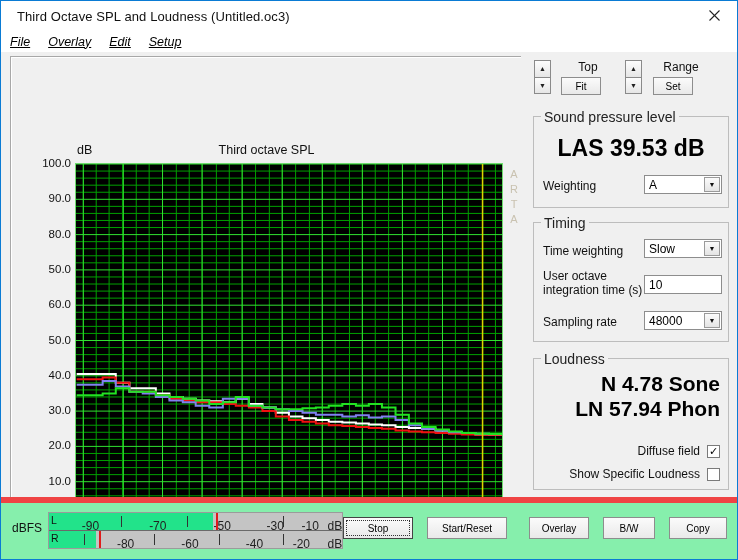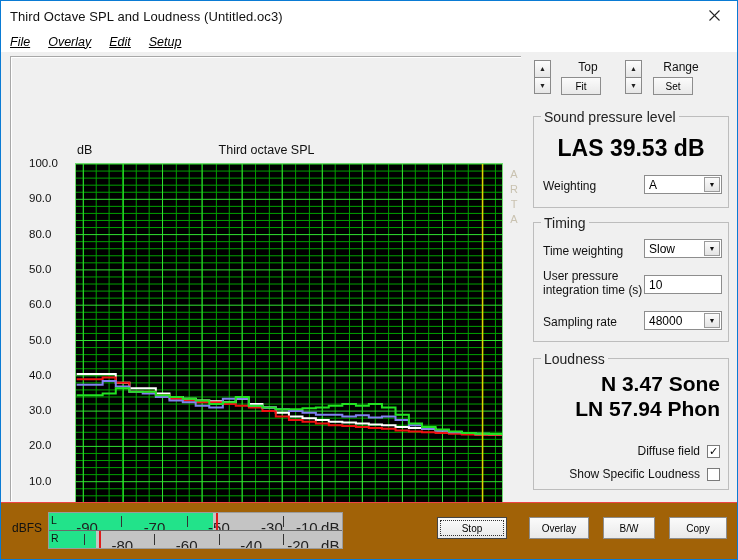--- a/index.html
+++ b/index.html
@@ -17,21 +17,21 @@
     border:1px solid #0a7bd4;
     box-sizing:border-box;
     background:#f0f0f0;
     display:flex;flex-direction:column;
   }
   
   .titlebar{
     height:30px;flex:0 0 30px;
     background:#ffffff;
     display:flex;align-items:center;
-    padding-left:9px;
+    padding-left:16px;
     position:relative;
   }
   .titlebar .ttl{font-size:13px;color:#111;letter-spacing:.1px;}
   .closebtn{
     position:absolute;right:0;top:0;width:45px;height:29px;
     display:flex;align-items:center;justify-content:center;
     font-size:14px;color:#222;background:#ffffff;
   }
   
   .menubar{
@@ -44,21 +44,21 @@
   .body{flex:1 1 auto;display:flex;position:relative;background:#f0f0f0;}
   .leftcol{
     position:absolute;left:9px;top:4px;width:511px;height:445px;
     background:#f0f0f0;
     border:1px solid #a8a8a8;
     border-right:none;border-bottom:none;
     box-shadow:inset 1px 1px 0 #fff;
     box-sizing:border-box;
   }
   .graphwrap{position:absolute;left:0;top:0;width:511px;height:445px;}
-  .ylab{position:absolute;right:0;font-size:11.5px;color:#111;width:40px;}
+  .ylab{position:absolute;right:0;text-align:right;font-size:11.5px;color:#111;width:40px;}
   .xlab{position:absolute;text-align:center;font-size:11.5px;color:#111;width:40px;}
   .plotbox{position:absolute;left:65px;top:107px;width:426px;height:353px;background:#000;}
   .plotborder{position:absolute;left:64px;top:106px;width:428px;height:355px;border:1px solid #6fdc6f;box-sizing:border-box;pointer-events:none;}
   .arta{
     position:absolute;left:496px;top:110px;width:14px;
     font-size:11px;color:#c9c2b0;line-height:15px;text-align:center;
   }
   .cursortext{position:absolute;left:63px;top:488px;font-size:12px;color:#111;}
   .freqband{position:absolute;right:12px;top:488px;font-size:12px;color:#111;}
   .charttitle{position:absolute;left:0;right:0;top:86px;text-align:center;font-size:12.5px;color:#111;}
@@ -103,31 +103,31 @@
     display:flex;align-items:center;justify-content:center;font-size:7px;color:#111;
     box-sizing:border-box;
   }
   .txtbox{border:1px solid #8d8d8d;background:#fff;height:19px;display:flex;align-items:center;box-sizing:border-box;}
   .txtbox .tv{padding-left:4px;font-size:12px;color:#000;}
   .chk{width:13px;height:13px;border:1px solid #7a7a7a;background:#fff;display:inline-flex;align-items:center;justify-content:center;box-sizing:border-box;}
   .chk .mk{font-size:11px;line-height:11px;color:#000;}
 
   
   .bottom{
-    position:absolute;left:0;right:0;bottom:0;height:56px;background:#a16207;
-    border-top:1px solid #ef4444;
+    position:absolute;left:0;right:0;bottom:0;height:56px;background:#86efac;
+    border-top:6px solid #ef4444;
   }
   .dbfslbl{position:absolute;left:11px;top:18px;font-size:12px;color:#111;}
   .meterbox{position:absolute;left:47px;top:9px;width:295px;height:37px;border:1px solid #9b9b9b;background:#c8c8c8;box-sizing:border-box;}
   .mrow{position:absolute;left:0;width:293px;height:17px;background:#c4c4c4;overflow:hidden;}
   .mrow .fill{position:absolute;left:0;top:0;height:17px;background:#22e38a;}
   .mrow .chname{position:absolute;left:2px;top:1px;font-size:10.5px;color:#111;z-index:3;}
   .mrow .peak{position:absolute;top:0;width:2px;height:17px;background:#e01b1b;z-index:4;}
   .mrow .tick{position:absolute;top:3px;width:1px;height:11px;background:#333;z-index:2;}
-  .mrow .tl{position:absolute;top:6px;font-size:15px;color:#222;z-index:2;text-align:center;width:24px;}
+  .mrow .tl{position:absolute;top:6px;font-size:12px;color:#222;z-index:2;text-align:right;width:24px;}
   .btmbtns{position:absolute;right:10px;top:14px;display:flex;gap:14px;align-items:center;}
   .focusbtn{position:relative;}
   .focusbtn .dash{position:absolute;inset:2px;border:1px dotted #333;}
 </style>
 </head>
 <body>
 
 <div id="app">
 
   <div class="titlebar">
@@ -327,36 +327,36 @@
       </div>
 
       <div class="grp" style="left:4px;top:170px;width:196px;height:120px;">
         <div class="cap">Timing</div>
         <div class="lbl" style="position:absolute;left:9px;top:21px;">Time weighting</div>
         <div class="combo" style="position:absolute;left:110px;top:16px;width:78px;">
           <span class="cv">Slow</span>
           <span class="arrow">▼</span>
         </div>
         <div class="lbl" style="position:absolute;left:9px;top:46px;line-height:14px;">
-          <div>User pressure</div>
+          <div>User octave</div>
           <div>integration time (s)</div>
         </div>
         <div class="txtbox" style="position:absolute;left:110px;top:52px;width:78px;">
           <span class="tv">10</span>
         </div>
         <div class="lbl" style="position:absolute;left:9px;top:92px;">Sampling rate</div>
         <div class="combo" style="position:absolute;left:110px;top:88px;width:78px;">
           <span class="cv">48000</span>
           <span class="arrow">▼</span>
         </div>
       </div>
 
       <div class="grp" style="left:4px;top:306px;width:196px;height:132px;">
         <div class="cap">Loudness</div>
-        <div class="bigval" style="position:absolute;left:0;right:8px;top:13px;font-size:21px;text-align:right;">N 3.47 Sone</div>
+        <div class="bigval" style="position:absolute;left:0;right:8px;top:13px;font-size:21px;text-align:right;">N 4.78 Sone</div>
         <div class="bigval" style="position:absolute;left:10px;right:8px;top:38px;font-size:21px;text-align:right;">LN 57.94 Phon</div>
 
         <div style="position:absolute;right:8px;top:85px;display:flex;align-items:center;gap:7px;">
           <span class="lbl">Diffuse field</span>
           <span class="chk">
               <span class="mk" id="chk-diffuse">✓</span>
             </span>
         </div>
         <div style="position:absolute;right:8px;top:108px;display:flex;align-items:center;gap:7px;">
           <span class="lbl">Show Specific Loudness</span>
@@ -401,20 +401,21 @@
             <div class="tl" style="left: 237.05px;">-20</div>
             <div class="tl" style="left: 269.28px;">dB</div>
           </div>
       </div>
 
       <div class="btmbtns">
         <div class="btn focusbtn" style="width:70px;height:22px;border-color:#444;">
           <span class="dash"></span>
           <span>Stop</span>
         </div>
+        <div class="btn" style="width:80px;height:22px;">Start/Reset</div>
         <div class="btn" style="width:60px;height:22px;margin-left:8px;">Overlay</div>
         <div class="btn" style="width:52px;height:22px;">B/W</div>
         <div class="btn" style="width:58px;height:22px;">Copy</div>
       </div>
     </div>
 
   </div>
 </div>
 
 </body></html>

